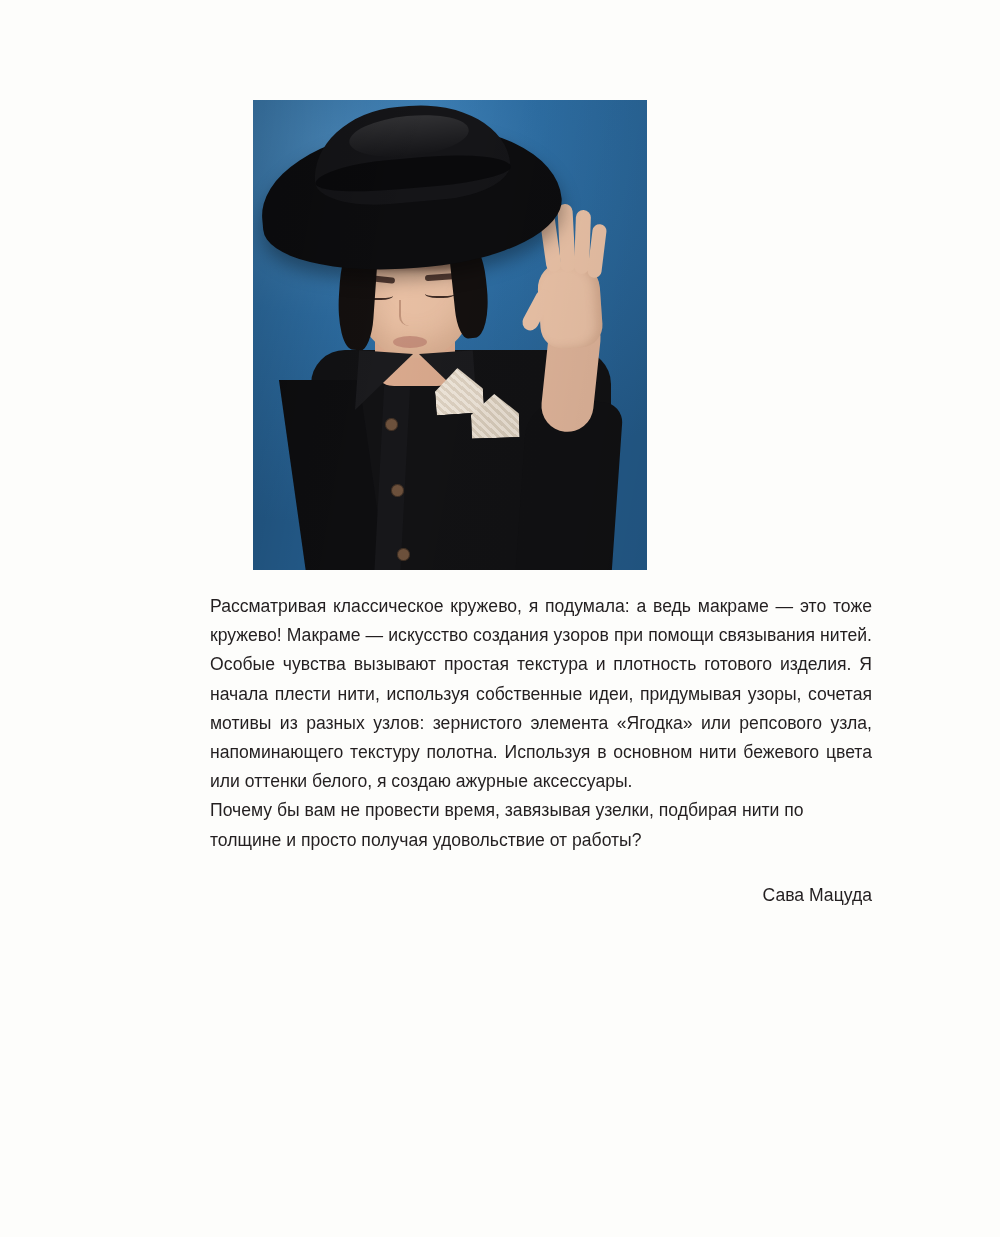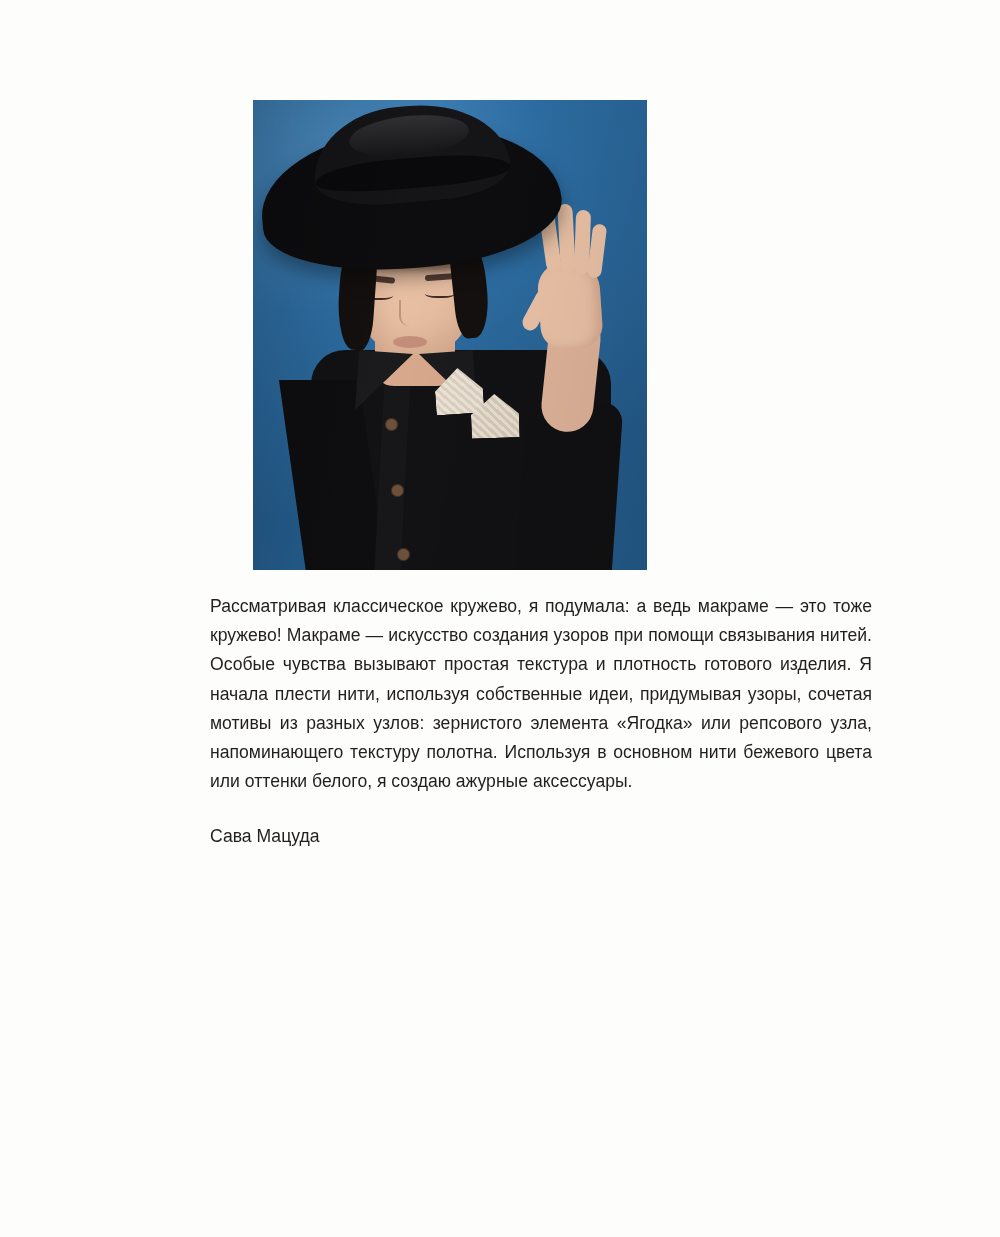--- a/index.html
+++ b/index.html
@@ -302,20 +302,21 @@
     line-height: 29.2px;
     color: #231f20;
     text-align: justify;
     text-justify: inter-word;
     hyphens: manual;
   }
   .para + .para { margin-top: 0; }
   .para-last { text-align: left; }
   .signature {
     margin-top: 26px;
+    text-align: right;
     font-family: "Liberation Sans", sans-serif;
     font-size: 17.6px;
     line-height: 29.2px;
     color: #231f20;
   }
 </style>
 </head>
 <body>
 
 <div class="page">
@@ -362,16 +363,17 @@
       <div class="hat-crown"></div>
       <div class="hat-band"></div>
       <div class="hat-hi"></div>
 
       <div class="bg-shadow"></div>
     </div>
   </figure>
 
   <div class="text-col">
     <p class="para">Рассматривая классическое кружево, я подумала: а ведь макраме — это тоже кружево! Макраме — искусство создания узоров при помощи связывания нитей. Особые чувства вызывают простая текстура и плотность готового изделия. Я начала плести нити, используя собственные идеи, придумывая узоры, сочетая мотивы из разных узлов: зернистого элемента «Ягодка» или репсового узла, напоминающего текстуру полотна. Используя в основном нити бежевого цвета или оттенки белого, я создаю ажурные аксессуары.</p>
+    <p class="para para-last">Почему бы вам не провести время, завязывая узелки, подбирая нити по толщине и просто получая удовольствие от работы?</p>
     <div class="signature">Сава Мацуда</div>
   </div>
 
 </div>
 
 </body></html>

